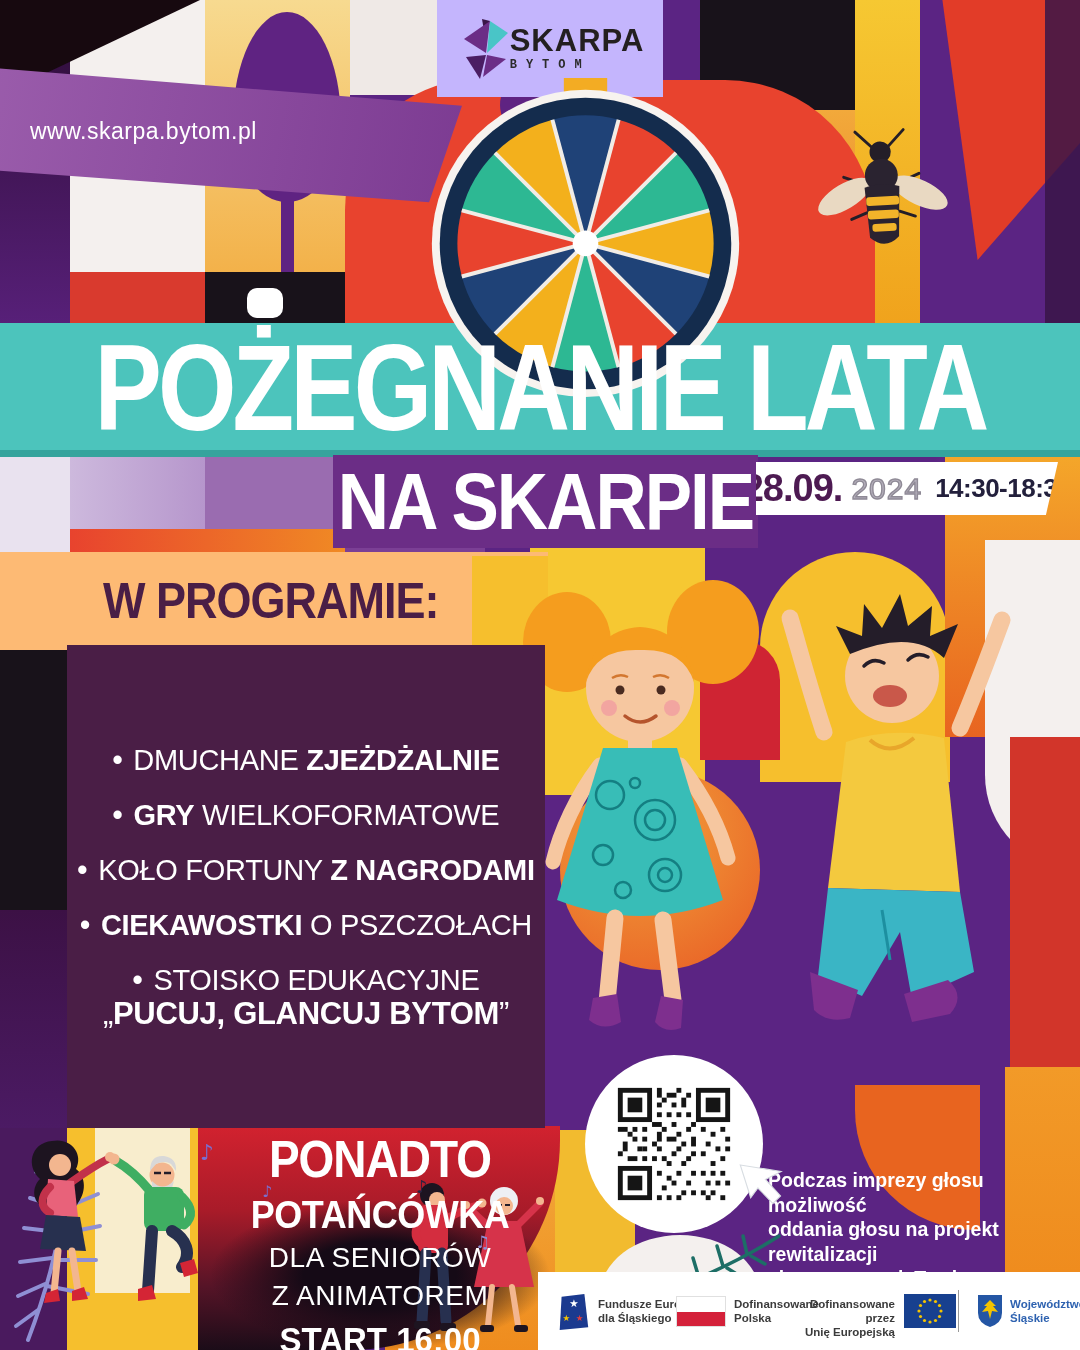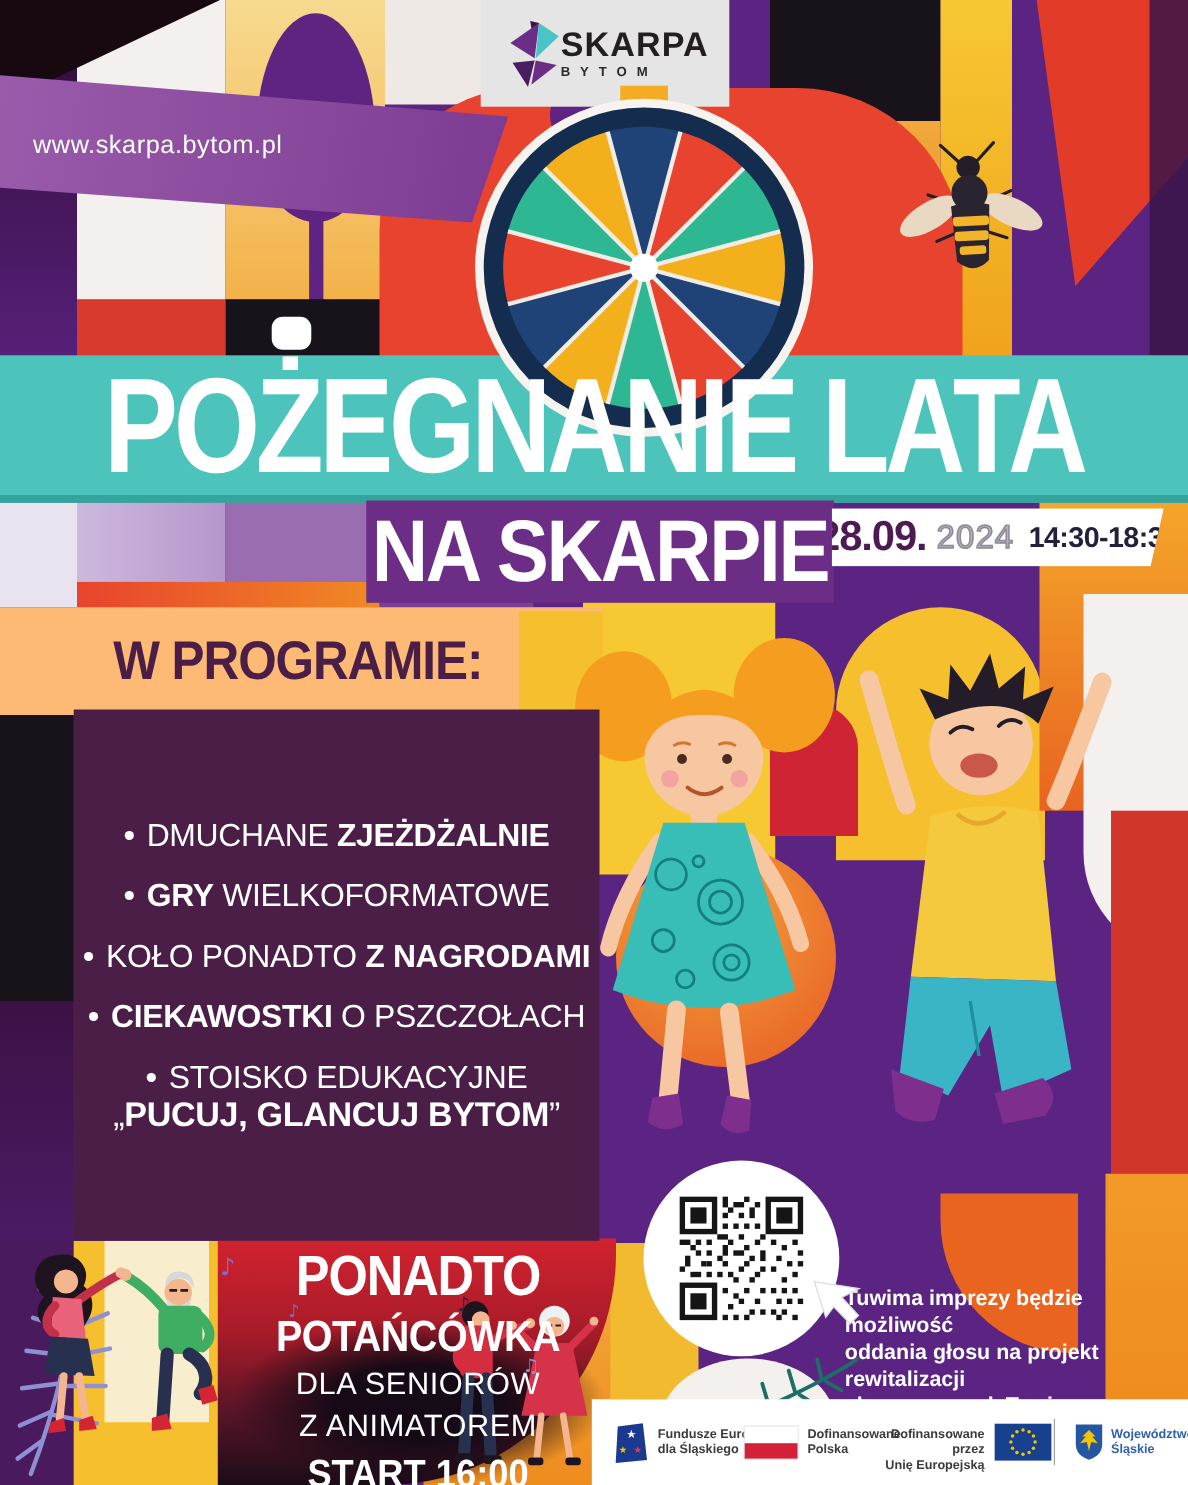--- a/index.html
+++ b/index.html
@@ -4,24 +4,24 @@
 <style>
   html,body{margin:0;padding:0;background:#222;}
   #poster{position:relative;width:1080px;height:1350px;overflow:hidden;
           font-family:"Liberation Sans","DejaVu Sans",sans-serif;background:#5b2483;}
   .abs{position:absolute;}
   
   #www-banner{left:-8px;top:62px;width:470px;height:146px;z-index:3;
     background:linear-gradient(100deg,#9a5cab,#7c3b92);
     clip-path:polygon(0 4%,100% 30%,93% 96%,0 74%);}
   #www-banner span{position:absolute;left:38px;top:56px;color:#fff;font-size:23px;font-weight:500;letter-spacing:.5px;}
-  #logo-box{left:437px;top:0;width:226px;height:97px;background:#e5e5e5;z-index:4;
+  #logo-box{left:437px;top:0;width:226px;height:97px;background:#c4b5fd;z-index:4;
     display:flex;align-items:center;justify-content:center;gap:0;}
   #logo-text .t1{font-size:31px;font-weight:800;color:#231f20;letter-spacing:1px;line-height:30px;}
-  #logo-text .t2{font-size:12px;font-weight:700;color:#2b2b2b;letter-spacing:9px;margin-top:2px;}
+  #logo-text .t2{font-size:12px;font-weight:700;color:#2b2b2b;letter-spacing:9px;margin-top:2px;font-family:Liberation Mono, monospace;}
   
   #teal-band{left:0;top:323px;width:1080px;height:127px;background:#4cc4bc;border-bottom:7px solid #35a49d;z-index:3;}
   #main-title{left:0;top:318px;width:1080px;height:140px;z-index:5;display:flex;align-items:center;justify-content:center;
     color:#fff;font-size:104px;font-weight:800;letter-spacing:-4px;transform:scaleY(1.18) scaleX(.97);white-space:nowrap;}
   
   #subtitle-box{left:333px;top:455px;width:425px;height:93px;background:#6b2d86;z-index:4;
     display:flex;align-items:center;justify-content:center;}
   #subtitle-box span{color:#fff;font-size:71px;font-weight:800;letter-spacing:-2px;transform:scaleY(1.12);white-space:nowrap;}
   #date-box{left:756px;top:462px;width:302px;height:53px;background:#fff;z-index:4;
     clip-path:polygon(0 0,100% 0,96% 100%,0 100%);
@@ -215,21 +215,21 @@
   <div id="program-box" class="abs">
     <div class="prog-item">
       <div class="pl1"><span class="bullet">•</span><span><span class="seg">DMUCHANE </span><span class="seg-b">ZJEŻDŻALNIE</span></span></div>
 
     </div>
     <div class="prog-item">
       <div class="pl1"><span class="bullet">•</span><span><span class="seg-b">GRY</span><span class="seg"> WIELKOFORMATOWE</span></span></div>
 
     </div>
     <div class="prog-item">
-      <div class="pl1"><span class="bullet">•</span><span><span class="seg">KOŁO PONADTO </span><span class="seg-b">Z NAGRODAMI</span></span></div>
+      <div class="pl1"><span class="bullet">•</span><span><span class="seg">KOŁO FORTUNY </span><span class="seg-b">Z NAGRODAMI</span></span></div>
 
     </div>
     <div class="prog-item">
       <div class="pl1"><span class="bullet">•</span><span><span class="seg-b">CIEKAWOSTKI</span><span class="seg"> O PSZCZOŁACH</span></span></div>
 
     </div>
     <div class="prog-item">
       <div class="pl1"><span class="bullet">•</span><span><span class="seg">STOISKO EDUKACYJNE</span></span></div>
       <div class="pl2"><span class="seg">„</span><span class="seg-b">PUCUJ, GLANCUJ BYTOM</span><span class="seg">”</span></div>
     </div>
@@ -376,21 +376,21 @@
           <rect x="20" y="22" width="1" height="1"></rect>
           <rect x="22" y="23" width="1" height="1"></rect>
           <rect x="19" y="23" width="1" height="1"></rect>
       </g>
     </svg>
   </div>
   <svg class="abs" style="left:742px;top:1158px;z-index:6;transform:rotate(-12deg);" width="46" height="50" viewBox="0 0 40 44">
     <path d="M2 2 L36 15 L21 19 L31 36 L23 41 L13 25 L5 32 Z" fill="#fff" stroke="#d8dde2" stroke-width="1"></path>
   </svg>
   <div id="qr-note" class="abs">
-    <div>Tuwima imprezy będzie możliwość</div>
+    <div>Podczas imprezy głosu możliwość</div>
     <div>oddania głosu na projekt rewitalizacji</div>
     <div>skweru przy ul. Tuwima w ramach</div>
     <div>Bytomskiego Budżetu Obywatelskiego</div>
   </div>
 
   <div id="red-blob2" class="abs"></div>
   <div id="dark-blob" class="abs"></div>
   <div id="ponadto" class="abs">
     <div class="p1">PONADTO</div>
     <div class="p2">POTAŃCÓWKA</div>

